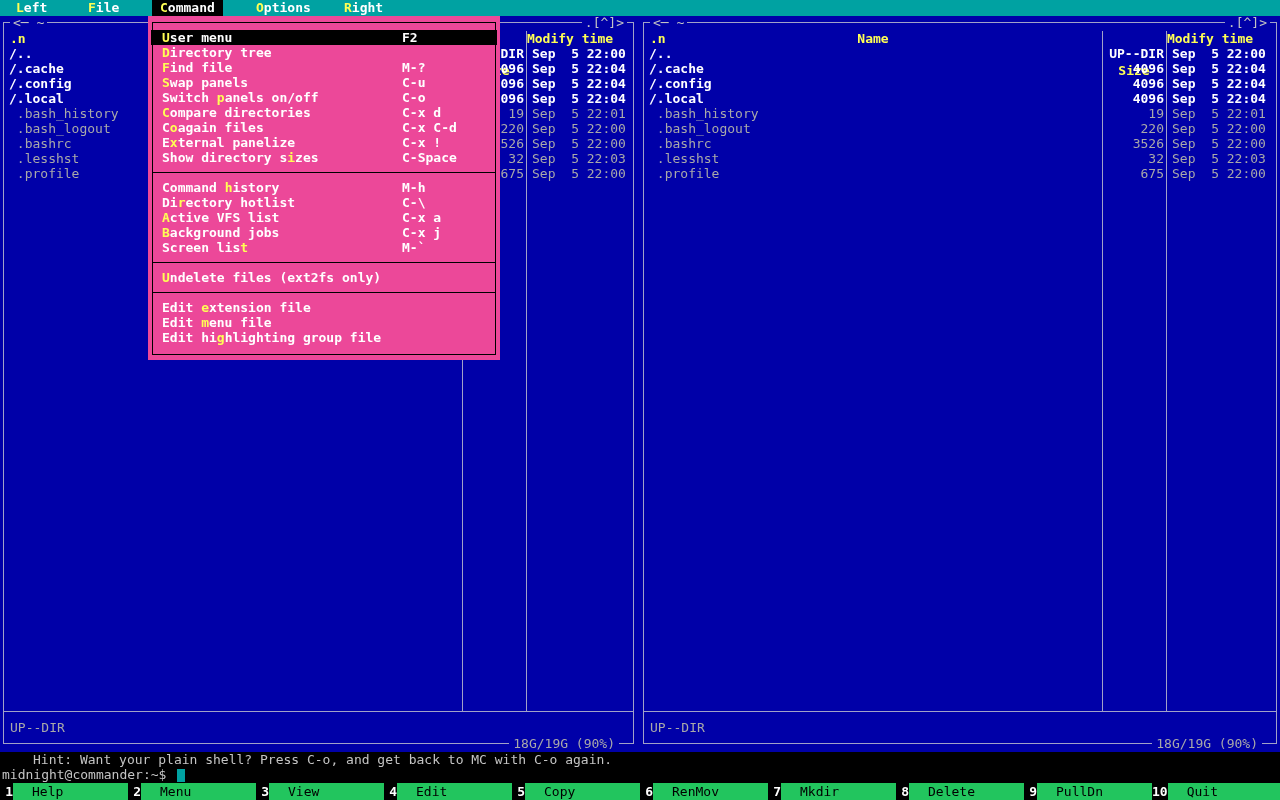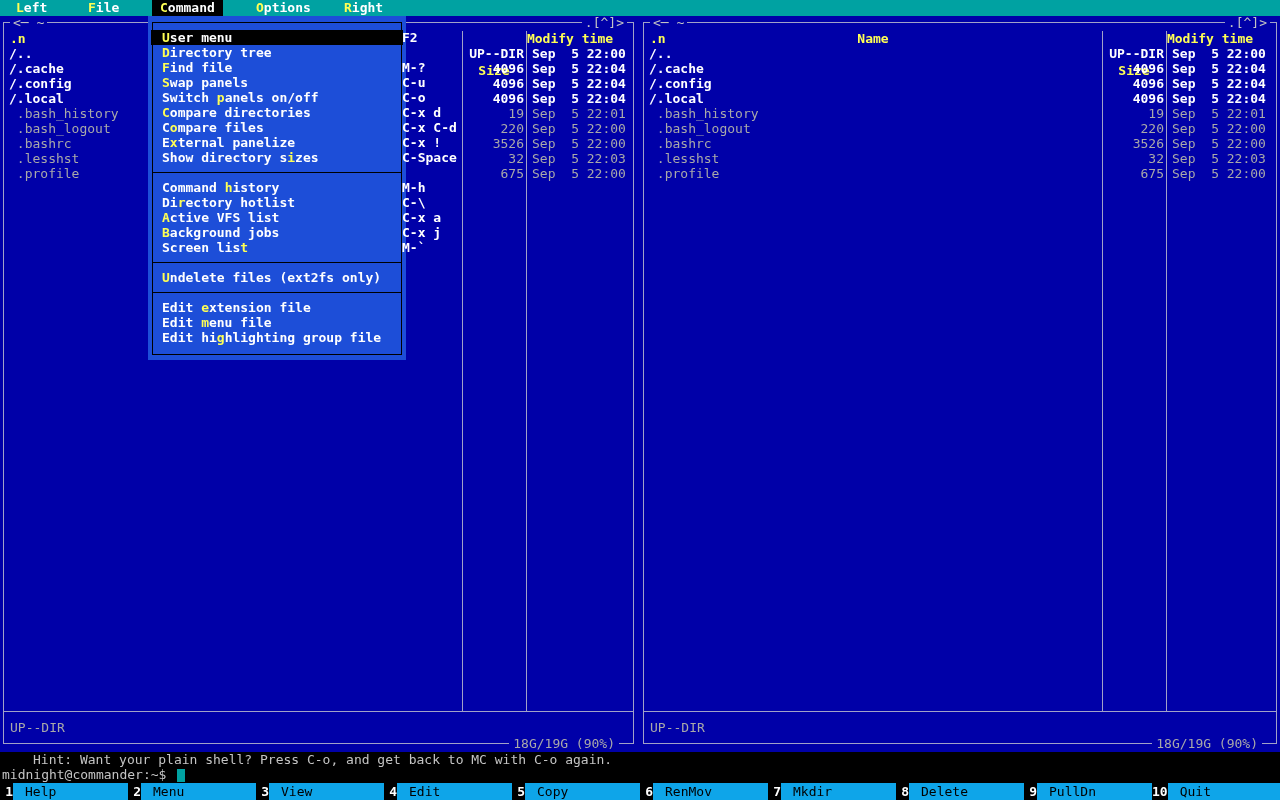--- a/index.html
+++ b/index.html
@@ -41,38 +41,38 @@
   .p-hdr .h-time { position:absolute; left:514px; width:104px; text-align:center; }
   .p-row { position:absolute; left:1px; right:1px; height:15px; }
   .p-row .nm { position:absolute; left:4px; white-space:pre; }
   .p-row .sz { position:absolute; left:458px; width:61px; text-align:right; white-space:pre; }
   .p-row .tm { position:absolute; left:527px; white-space:pre; }
   .p-minisep { position:absolute; left:0; right:0; top:688px; border-top:1px solid #a2a2c8; }
   .p-mini { position:absolute; left:6px; top:697px; }
   .p-free { position:absolute; right:14px; bottom:-8px; height:15px; background:#0000a8; padding:0 4px; white-space:pre; }
 
   
-  #cmd-menu { left:148px; top:16px; width:258px; height:344px; background:#1d4ed8; z-index:50; }
+  #cmd-menu { left:148px; top:16px; width:352px; height:344px; background:#ec4899; z-index:50; }
   .menu-frame { position:absolute; left:4px; right:4px; top:6px; bottom:5px; border:1px solid #000; pointer-events:none; }
   .menu-items { position:absolute; left:0; right:0; top:14px; }
   .menu-row { height:15px; position:relative; margin:0 3px; padding-left:11px; color:#ffffff; font-weight:bold; white-space:pre; }
   .menu-row .hot { color:#ffff54; }
   .menu-row .sc { position:absolute; left:251px; top:0; }
   .menu-row.selected { background:#000000; }
   .menu-sep { height:15px; margin:0 4px; position:relative; }
   .menu-sep::after { content:""; position:absolute; left:0; right:0; top:7px; border-top:1px solid #000; }
 
   
   #hint   { left:2px; top:752px; height:15px;padding-left:31px; }
   #prompt-line { left:2px; top:767px; height:15px; }
   #cursor { left:177px; top:769px; width:8px; height:13px; background:#00a2a2; }
   #keybar { left:0; top:783px; width:1280px; height:17px; display:flex; line-height:17px; }
   .kb-btn { width:128px; display:flex; }
   .kb-num { min-width:13px; text-align:right; color:#ffffff; font-weight:bold; white-space:pre; }
-  .kb-label { flex:1; background:#0ea5e9; color:#000000; padding-left:12px; white-space:pre; }
+  .kb-label { flex:1; background:#22c55e; color:#000000; padding-left:19px; white-space:pre; }
 </style>
 </head>
 <body>
 
 <div id="desk" class="abs"></div>
 
 <div id="panel-left" class="panel">
   <div class="p-title"><span class="t-lgray">&lt;─</span><span class="t-lgray"> </span><span class="t-lgray">~</span></div>
   <div class="p-nav t-lgray">.[^]&gt;</div>
   <div class="p-vline v1"></div>
@@ -224,21 +224,21 @@
 
 <div id="cmd-menu" class="abs">
   <div class="menu-frame"></div>
   <div class="menu-items">
       <div class="menu-row selected"><span><span></span><span class="hot">U</span><span>ser menu</span></span><span class="sc">F2</span></div>
       <div class="menu-row"><span><span></span><span class="hot">D</span><span>irectory tree</span></span></div>
       <div class="menu-row"><span><span></span><span class="hot">F</span><span>ind file</span></span><span class="sc">M-?</span></div>
       <div class="menu-row"><span><span></span><span class="hot">S</span><span>wap panels</span></span><span class="sc">C-u</span></div>
       <div class="menu-row"><span><span>Switch </span><span class="hot">p</span><span>anels on/off</span></span><span class="sc">C-o</span></div>
       <div class="menu-row"><span><span></span><span class="hot">C</span><span>ompare directories</span></span><span class="sc">C-x d</span></div>
-      <div class="menu-row"><span><span>C</span><span class="hot">o</span><span>mpare files</span></span><span class="sc">C-x C-d</span></div>
+      <div class="menu-row"><span><span>C</span><span class="hot">o</span><span>again files</span></span><span class="sc">C-x C-d</span></div>
       <div class="menu-row"><span><span>E</span><span class="hot">x</span><span>ternal panelize</span></span><span class="sc">C-x !</span></div>
       <div class="menu-row"><span><span>Show directory s</span><span class="hot">i</span><span>zes</span></span><span class="sc">C-Space</span></div>
       <div class="menu-sep"></div>
       <div class="menu-row"><span><span>Command </span><span class="hot">h</span><span>istory</span></span><span class="sc">M-h</span></div>
       <div class="menu-row"><span><span>Di</span><span class="hot">r</span><span>ectory hotlist</span></span><span class="sc">C-\</span></div>
       <div class="menu-row"><span><span></span><span class="hot">A</span><span>ctive VFS list</span></span><span class="sc">C-x a</span></div>
       <div class="menu-row"><span><span></span><span class="hot">B</span><span>ackground jobs</span></span><span class="sc">C-x j</span></div>
       <div class="menu-row"><span><span>Screen lis</span><span class="hot">t</span><span></span></span><span class="sc">M-`</span></div>
       <div class="menu-sep"></div>
       <div class="menu-row"><span><span></span><span class="hot">U</span><span>ndelete files (ext2fs only)</span></span></div>

